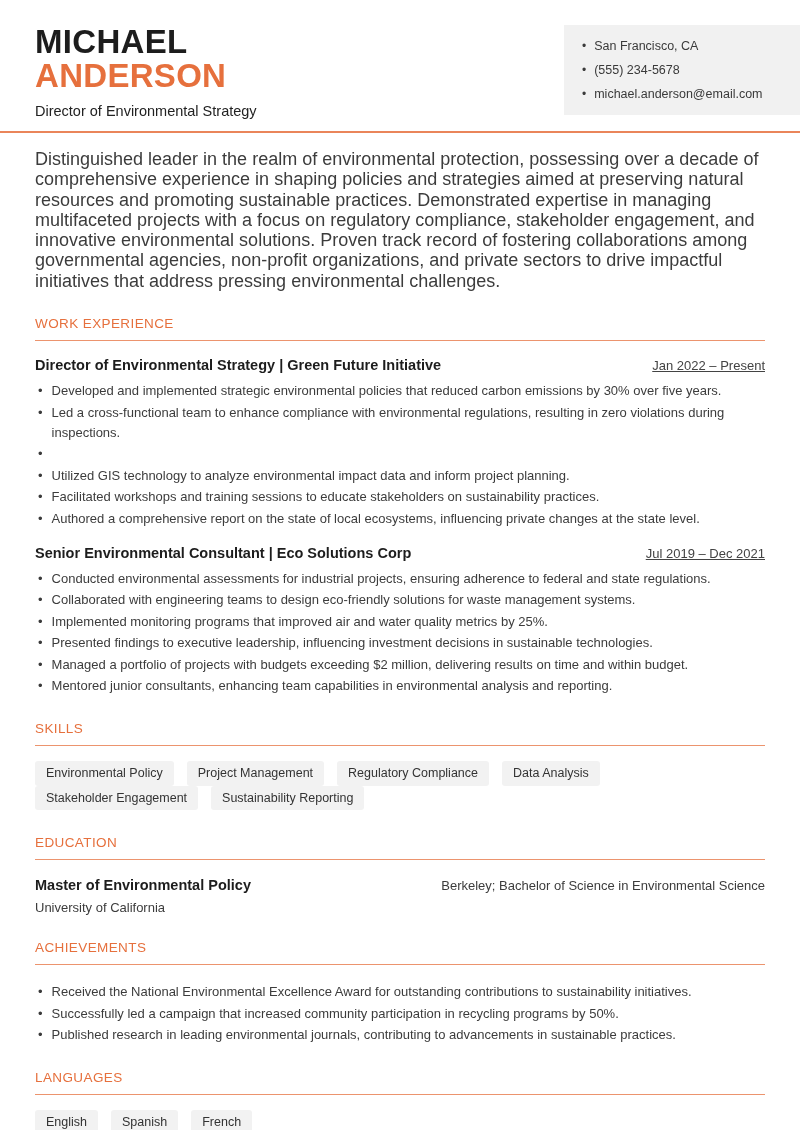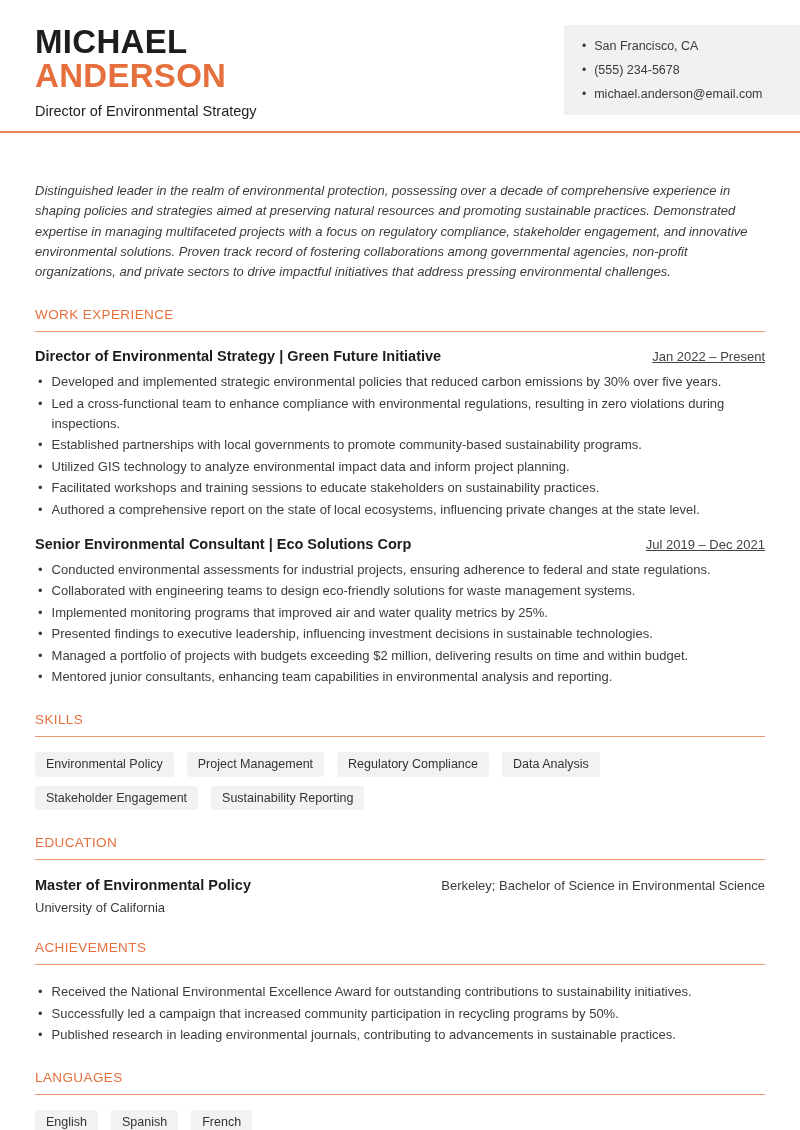--- a/index.html
+++ b/index.html
@@ -30,40 +30,40 @@
     justify-content:center; gap:10px;
   }
   .contact-line{ display:flex; align-items:baseline; gap:8px;
                  font-size:12.5px; color:#3a3a3a; }
   .bullet-dot{ color:#3a3a3a; font-size:12px; line-height:1; }
 
   .top-divider{ height:2px; background:var(--accent); margin-top:12px; opacity:.85; }
 
   
   .content{ padding:0 35px; }
-  .summary{ margin-top:48px; font-size:13px; line-height:20.3px; color:var(--body);font-style:italic; }
+  .summary{ margin-top:16px; font-size:18px; line-height:20.3px; color:var(--body); }
 
   .section{ margin-top:25px; }
   .section-title{ color:var(--accent); font-size:13.5px; font-weight:normal;
                   letter-spacing:0.4px; }
   .section-rule{ border:none; border-bottom:1px solid var(--accent);
                  margin:9px 0 0 0; opacity:.75; }
 
   .job{ margin-top:16px; }
   .job-header{ display:flex; justify-content:space-between; align-items:baseline; }
   .job-title{ font-size:14.5px; font-weight:bold; color:var(--ink); }
   .job-dates{ font-size:13px; color:#434343; white-space:nowrap;text-decoration:underline; }
 
   ul.bullets{ list-style:none; margin:8px 0 0 0; padding:0; }
   ul.bullets li{ display:flex; gap:9px; padding-left:3px;
                  font-size:13px; line-height:20px; color:var(--body);
                  margin-bottom:1.5px; }
   ul.bullets .bullet-dot{ font-size:13px; line-height:20px; }
 
-  .tags{ margin-top:15px; display:flex; flex-wrap:wrap; gap:9px 13px; max-width:730px; }
+  .tags{ margin-top:15px; display:flex; flex-wrap:wrap; gap:0 13px; max-width:730px; }
   .tag{ background:var(--chip-bg); color:#333; font-size:12.5px;
         padding:6px 11px; border-radius:3px; line-height:1; white-space:nowrap; }
 
   .edu-row{ display:flex; justify-content:space-between; align-items:baseline;
             margin-top:17px; }
   .degree{ font-size:14.5px; font-weight:bold; color:var(--ink); }
   .edu-right{ font-size:13px; color:var(--body); }
   .school{ margin-top:7px; font-size:13px; color:var(--body); }
 
   .section .bullets.standalone{ margin-top:17px; }
@@ -116,21 +116,20 @@
           <li>
               <span class="bullet-dot">•</span>
               <span>Developed and implemented strategic environmental policies that reduced carbon emissions by 30% over five years.</span>
             </li>
           <li>
               <span class="bullet-dot">•</span>
               <span>Led a cross-functional team to enhance compliance with environmental regulations, resulting in zero violations during inspections.</span>
             </li>
           <li>
               <span class="bullet-dot">•</span>
-              <span>Established partnerships with local governments to promote community-based sustainability programs.</span>
             </li>
           <li>
               <span class="bullet-dot">•</span>
               <span>Utilized GIS technology to analyze environmental impact data and inform project planning.</span>
             </li>
           <li>
               <span class="bullet-dot">•</span>
               <span>Facilitated workshops and training sessions to educate stakeholders on sustainability practices.</span>
             </li>
           <li>

